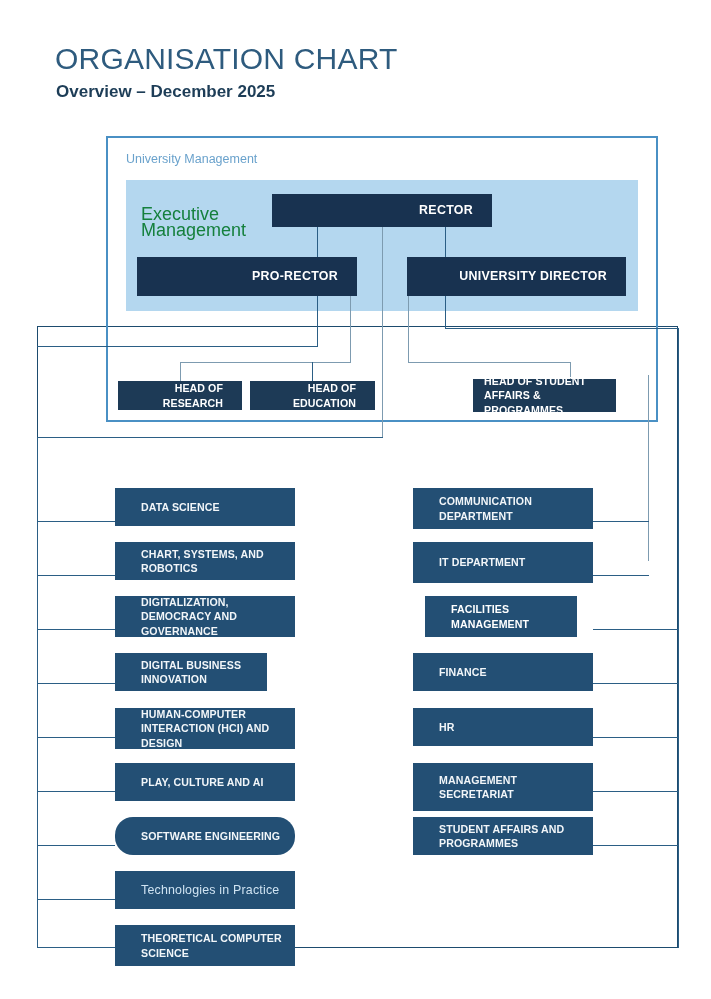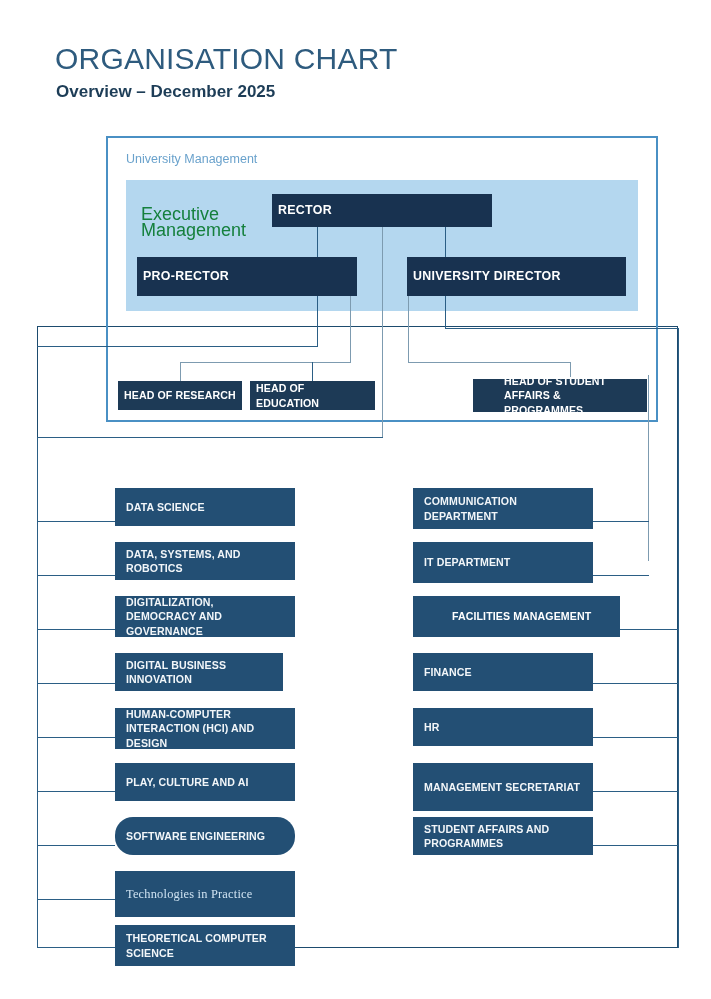--- a/index.html
+++ b/index.html
@@ -50,26 +50,26 @@
   
   .box{
     position:absolute;background:#1d3a56;box-sizing:border-box;
     display:flex;align-items:center;
     color:#ffffff;
   }
   .box span{
     display:block;padding:0 11px;line-height:14.5px;
     font-size:11.2px;font-weight:700;letter-spacing:.1px;
   }
-  .box.center span{width:100%;text-align:left;padding:0 6px;}
+  .box.center span{width:100%;text-align:right;padding:0 19px;}
   .box.top{background:#183250;}
   .box.top span{font-size:12.4px;font-weight:600;letter-spacing:.3px;}
   .box.head span{font-size:10.6px;font-weight:700;}
   .box.dept{background:#234f74;}
-  .box.dept span{font-size:10.6px;font-weight:700;color:#f2f6f9;}
+  .box.dept span{font-size:10.6px;font-weight:700;color:#f2f6f9;margin-left:15px;}
   .box.dept.bright span{color:#ffffff;font-weight:700;}
   .box.dept.soft span{
     font-size:12.4px;font-weight:400;color:#cfe3f2;letter-spacing:.2px;
   }
 
   
   .v{position:absolute;width:1.2px;background:#2b5e85;}
   .h{position:absolute;height:1.2px;background:#2b5e85;}
   .v.grey{background:#7d9bb0;}
   .h.grey{background:#7d9bb0;}
@@ -123,21 +123,21 @@
   <div class="box top center" style="left:407px;top:257px;width:219px;height:39px;">
     <span>UNIVERSITY DIRECTOR</span>
   </div>
 
   <div class="box head center" style="left:250px;top:381px;width:125px;height:29px;">
     <span>HEAD OF EDUCATION</span>
   </div>
   <div class="box head center" style="left:118px;top:381px;width:124px;height:29px;">
     <span>HEAD OF RESEARCH</span>
   </div>
-  <div class="box head" style="left:473px;top:379px;width:174px;height:33px;padding-left:20px;">
+  <div class="box head" style="left:473px;top:379px;width:143px;height:33px;">
     <span>HEAD OF STUDENT AFFAIRS &amp; PROGRAMMES</span>
   </div>
 
   <div class="v" style="left:37px;top:437px;height:511px;"></div>
   <div class="h" style="left:37px;top:521px;width:78px;"></div>
   <div class="h" style="left:37px;top:575px;width:78px;"></div>
   <div class="h" style="left:37px;top:629px;width:78px;"></div>
   <div class="h" style="left:37px;top:683px;width:78px;"></div>
   <div class="h" style="left:37px;top:737px;width:78px;"></div>
   <div class="h" style="left:37px;top:791px;width:78px;"></div>
@@ -153,51 +153,51 @@
   <div class="h" style="left:593px;top:629px;width:86px;"></div>
   <div class="h" style="left:593px;top:683px;width:86px;"></div>
   <div class="h" style="left:593px;top:737px;width:86px;"></div>
   <div class="h" style="left:593px;top:791px;width:86px;"></div>
   <div class="h" style="left:593px;top:845px;width:86px;"></div>
 
   <div class="box dept" style="left:115px;top:488px;width:180px;height:38px;">
     <span>DATA SCIENCE</span>
   </div>
   <div class="box dept" style="left:115px;top:542px;width:180px;height:38px;">
-    <span>DATA, SYSTEMS, AND ROBOTICS</span>
+    <span>CHART, SYSTEMS, AND ROBOTICS</span>
   </div>
   <div class="box dept" style="left:115px;top:596px;width:180px;height:41px;">
     <span>DIGITALIZATION, DEMOCRACY AND GOVERNANCE</span>
   </div>
-  <div class="box dept" style="left:115px;top:653px;width:168px;height:38px;">
+  <div class="box dept" style="left:115px;top:653px;width:152px;height:38px;">
     <span>DIGITAL BUSINESS INNOVATION</span>
   </div>
   <div class="box dept" style="left:115px;top:708px;width:180px;height:41px;">
     <span>HUMAN-COMPUTER INTERACTION (HCI) AND DESIGN</span>
   </div>
   <div class="box dept" style="left:115px;top:763px;width:180px;height:38px;">
     <span>PLAY, CULTURE AND AI</span>
   </div>
   <div class="box dept" style="left:115px;top:817px;width:180px;height:38px;border-radius:18px;">
     <span>SOFTWARE ENGINEERING</span>
   </div>
-  <div class="box dept soft" style="left:115px;top:871px;width:180px;height:46px;font-family:Liberation Serif, serif;">
+  <div class="box dept soft" style="left:115px;top:871px;width:180px;height:38px;">
     <span>Technologies in Practice</span>
   </div>
   <div class="box dept" style="left:115px;top:925px;width:180px;height:41px;">
     <span>THEORETICAL COMPUTER SCIENCE</span>
   </div>
 
   <div class="box dept" style="left:413px;top:542px;width:180px;height:41px;">
     <span>IT DEPARTMENT</span>
   </div>
   <div class="box dept" style="left:413px;top:488px;width:180px;height:41px;">
     <span>COMMUNICATION DEPARTMENT</span>
   </div>
-  <div class="box dept bright" style="left:413px;top:596px;width:207px;height:41px;padding-left:28px;">
+  <div class="box dept bright" style="left:425px;top:596px;width:152px;height:41px;">
     <span>FACILITIES MANAGEMENT</span>
   </div>
   <div class="box dept" style="left:413px;top:653px;width:180px;height:38px;">
     <span>FINANCE</span>
   </div>
   <div class="box dept" style="left:413px;top:708px;width:180px;height:38px;">
     <span>HR</span>
   </div>
   <div class="box dept" style="left:413px;top:763px;width:180px;height:48px;">
     <span>MANAGEMENT SECRETARIAT</span>

